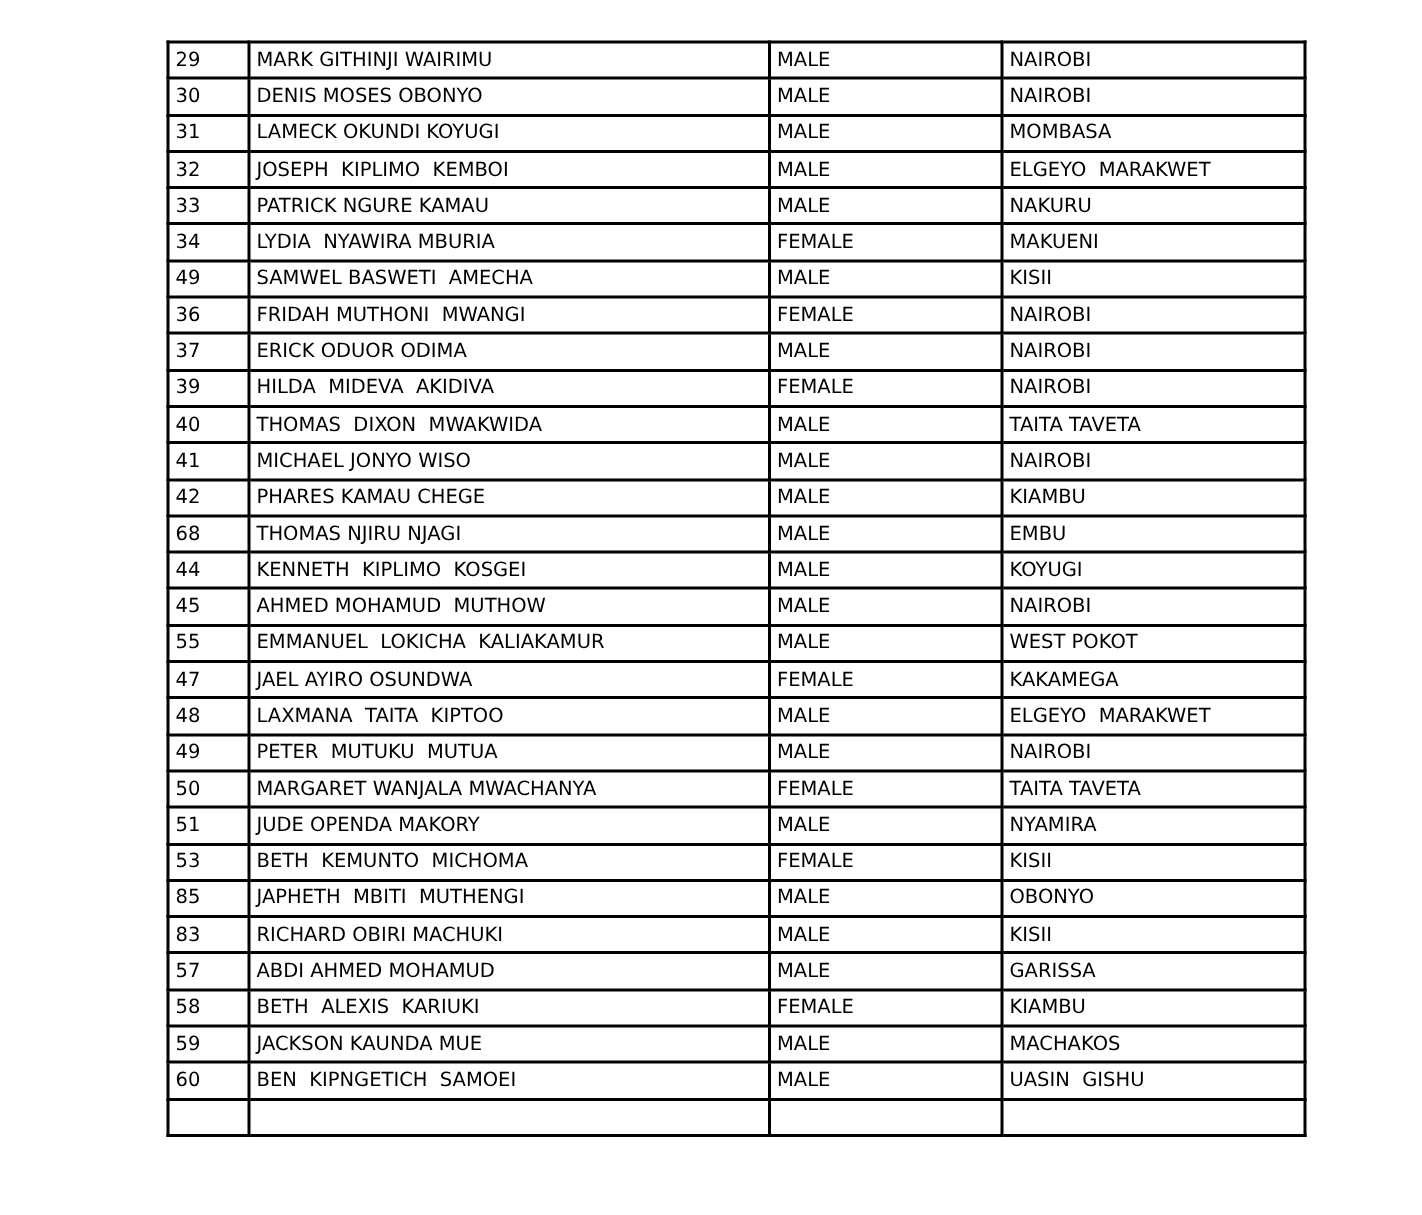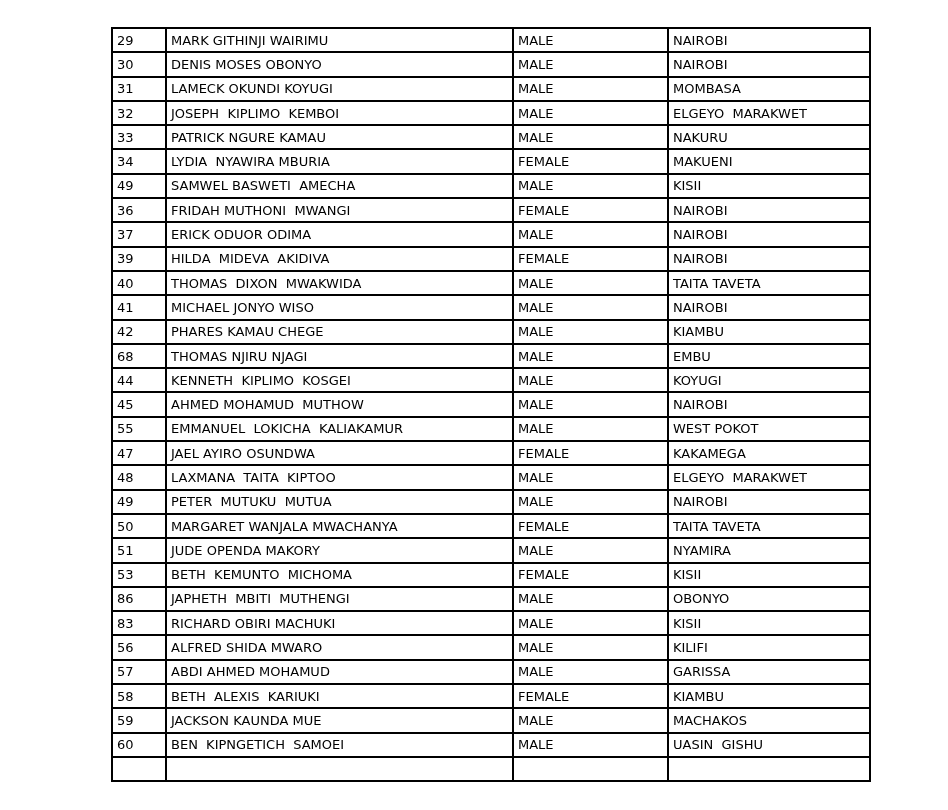--- a/index.html
+++ b/index.html
@@ -187,36 +187,30 @@
           <td>MALE</td>
           <td>NYAMIRA</td>
         </tr>
         <tr>
           <td>53</td>
           <td>BETH  KEMUNTO  MICHOMA</td>
           <td>FEMALE</td>
           <td>KISII</td>
         </tr>
         <tr>
-          <td>86</td>
+          <td>85</td>
           <td>JAPHETH  MBITI  MUTHENGI</td>
           <td>MALE</td>
           <td>OBONYO</td>
         </tr>
         <tr>
           <td>83</td>
           <td>RICHARD OBIRI MACHUKI</td>
           <td>MALE</td>
           <td>KISII</td>
-        </tr>
-        <tr>
-          <td>56</td>
-          <td>ALFRED SHIDA MWARO</td>
-          <td>MALE</td>
-          <td>KILIFI</td>
         </tr>
         <tr>
           <td>57</td>
           <td>ABDI AHMED MOHAMUD</td>
           <td>MALE</td>
           <td>GARISSA</td>
         </tr>
         <tr>
           <td>58</td>
           <td>BETH  ALEXIS  KARIUKI</td>

